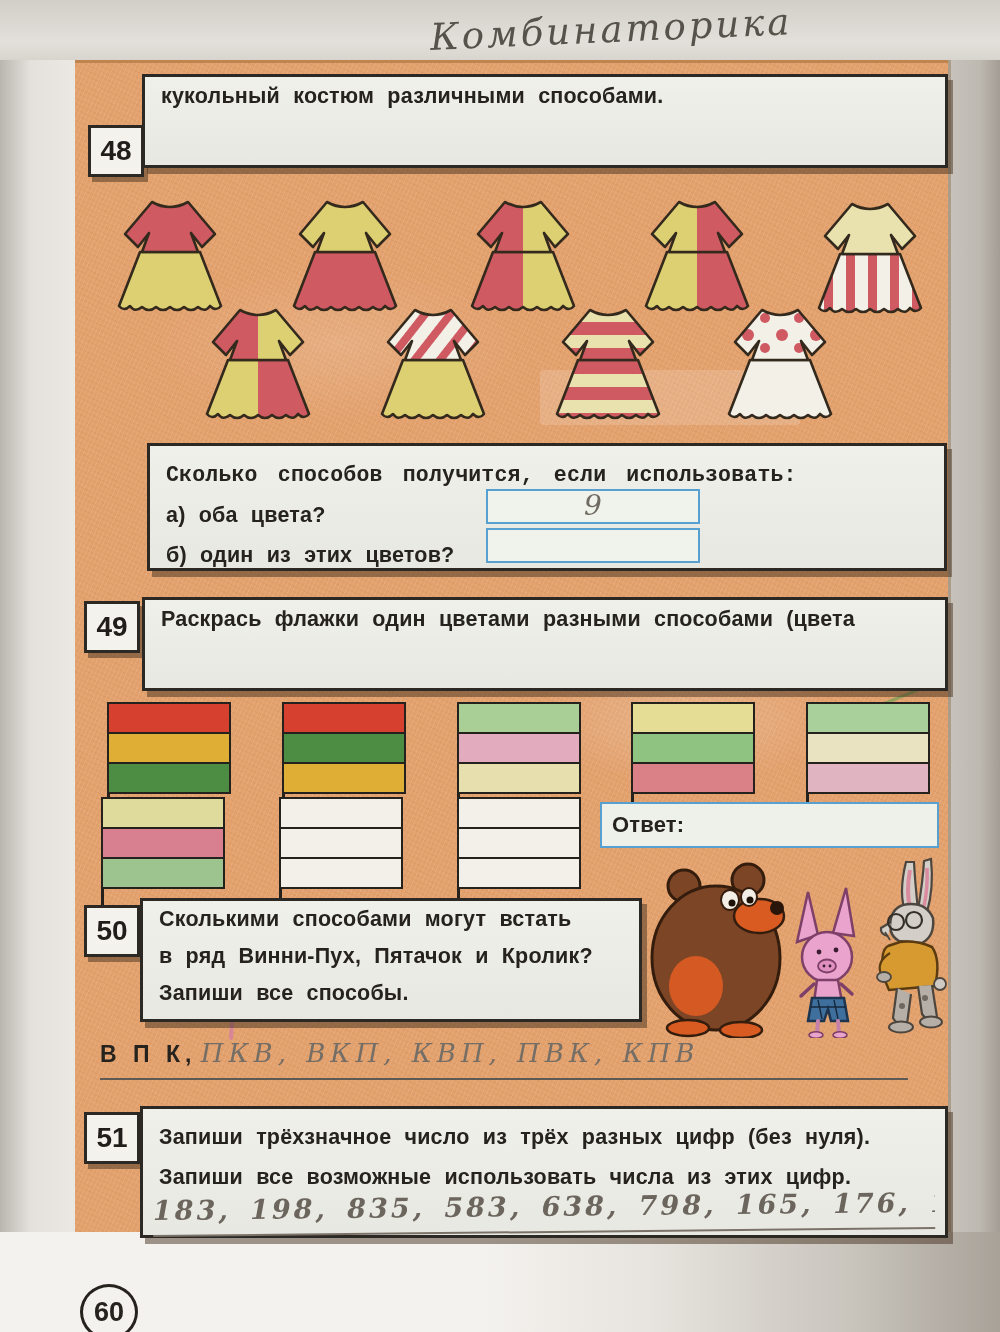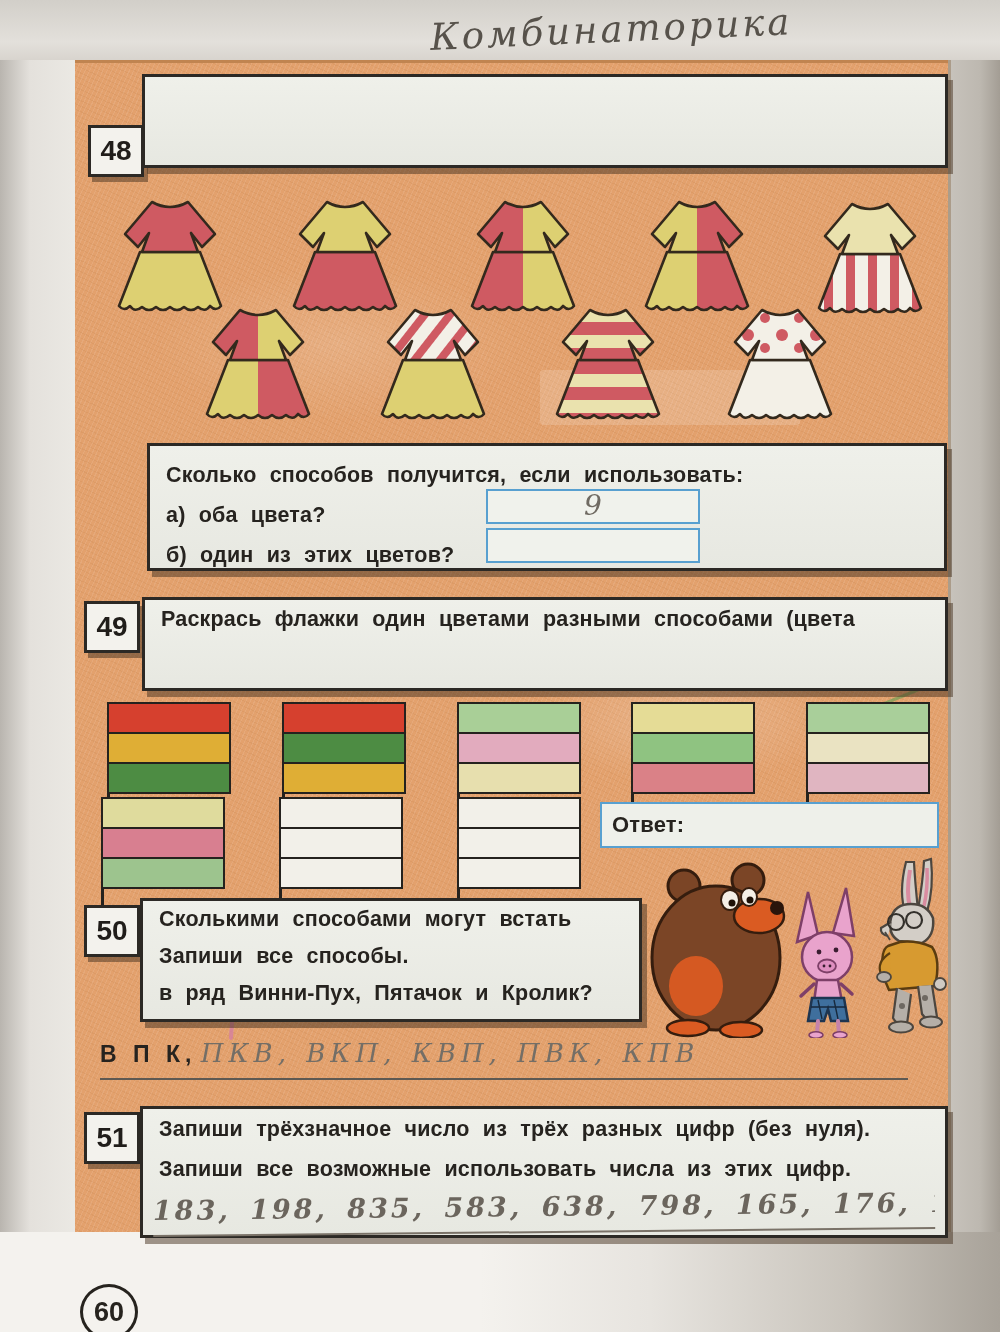--- a/index.html
+++ b/index.html
@@ -70,20 +70,21 @@
 
   <div class="ghost" style="left:600px;top:612px;width:330px;height:70px;"></div>
   <div class="ghost" style="left:540px;top:370px;width:260px;height:55px;"></div>
   <div class="pen-mark"></div>
   <div class="scribble"></div>
 
   <div class="badge" style="left:88px;top:77px;margin-top:48px;">
     <span>48</span>
   </div>
   <div class="tbox print pad" style="left:142px;top:74px;width:806px;height:94px;">
+    <div class="tline">кукольный костюм различными способами.</div>
   </div>
 
   <div style="position:absolute;inset:0;pointer-events:none;">
       <svg viewBox="0 0 150 130" width="150" height="130" style="position: absolute; left: 95px; top: 188px;">
         <defs></defs>
         <path d="M45,64 L105,64 L126,118 Q121,124 115,118 Q110,125 103,119 Q96,125 89,119 Q82,125 75,119 Q68,125 61,119 Q54,125 47,119 Q40,125 35,118 Q29,124 24,118 Z" fill="#ddd072" stroke="#33291d" stroke-width="2.6" stroke-linejoin="round"></path>
         <path d="M57,14 Q75,24 93,14 L120,46 L107,59 L96,45 L103,64 L47,64 L54,45 L43,59 L30,46 Z" fill="#cf5a62" stroke="#33291d" stroke-width="2.6" stroke-linejoin="round"></path>
       </svg>
       <svg viewBox="0 0 150 130" width="150" height="130" style="position: absolute; left: 270px; top: 188px;">
         <defs></defs>
@@ -173,21 +174,21 @@
             <circle cx="9" cy="9" r="6" fill="#cf5a62"></circle>
             <circle cx="26" cy="22" r="5" fill="#cf5a62"></circle>
           </pattern>
         </defs>
         <path d="M45,64 L105,64 L126,118 Q121,124 115,118 Q110,125 103,119 Q96,125 89,119 Q82,125 75,119 Q68,125 61,119 Q54,125 47,119 Q40,125 35,118 Q29,124 24,118 Z" fill="#f3f0e7" stroke="#33291d" stroke-width="2.6" stroke-linejoin="round"></path>
         <path d="M57,14 Q75,24 93,14 L120,46 L107,59 L96,45 L103,64 L47,64 L54,45 L43,59 L30,46 Z" fill="url(#g8t)" stroke="#33291d" stroke-width="2.6" stroke-linejoin="round"></path>
       </svg>
     </div>
 
   <div class="tbox print" style="left:147px;top:443px;width:800px;height:128px;">
-    <div class="tline" style="padding-top:10px;">Сколько способов получится, если использовать:</div>
+    <div class="tline" style="padding-top:10px;font-family:Liberation Mono, monospace;">Сколько способов получится, если использовать:</div>
     <div class="tline" style="line-height:41px;">а) оба цвета?</div>
     <div class="tline" style="line-height:38px;">б) один из этих цветов?</div>
   </div>
   <div class="bluebox" style="left:486px;top:489px;width:214px;height:35px;text-align:center;">
     <span class="hw-nine" style="position:relative;top:-2px;">9</span>
   </div>
   <div class="bluebox" style="left:486px;top:528px;width:214px;height:35px;">
     <span class="hw-nine"></span>
   </div>
 
@@ -268,22 +269,22 @@
   <div class="otvet">
     <span class="print" style="font-size:22px;">Ответ:</span>
     <span class="hand" style="font-size:24px;margin-left:8px;"></span>
   </div>
 
   <div class="badge" style="left:84px;top:905px;">
     <span>50</span>
   </div>
   <div class="tbox print" style="left:140px;top:898px;width:502px;height:124px;">
     <div class="tline" style="line-height:37px;">Сколькими способами могут встать</div>
+    <div class="tline" style="line-height:37px;">в ряд Винни-Пух, Пятачок и Кролик?</div>
     <div class="tline" style="line-height:37px;">Запиши все способы.</div>
-    <div class="tline" style="line-height:37px;">в ряд Винни-Пух, Пятачок и Кролик?</div>
   </div>
 
   <svg class="chars" viewBox="0 0 322 182" aria-hidden="true">
 
     <g>
       <circle cx="46" cy="30" r="16" fill="#7b4526" stroke="#351d0e" stroke-width="3"></circle>
       <circle cx="110" cy="24" r="16" fill="#7b4526" stroke="#351d0e" stroke-width="3"></circle>
       <ellipse cx="78" cy="102" rx="64" ry="72" fill="#7b4526" stroke="#351d0e" stroke-width="3"></ellipse>
       <ellipse cx="58" cy="130" rx="27" ry="30" fill="#da5b22" opacity="0.95"></ellipse>
       <ellipse cx="121" cy="60" rx="25" ry="17" fill="#da5b22" stroke="#351d0e" stroke-width="2.5"></ellipse>
@@ -339,21 +340,21 @@
 
   <div class="ansline">
     <span class="printed">В П К,</span>
     <span class="written">ПКВ, ВКП, КВП, ПВК, КПВ</span>
   </div>
 
   <div class="badge" style="left:84px;top:1112px;">
     <span>51</span>
   </div>
   <div class="tbox print" style="left:140px;top:1106px;width:808px;height:132px;">
-    <div class="tline" style="line-height:40px;">Запиши трёхзначное число из трёх разных цифр (без нуля).</div>
+    <div class="tline" style="padding-top:8px;line-height:40px;">Запиши трёхзначное число из трёх разных цифр (без нуля).</div>
     <div class="tline" style="line-height:40px;">Запиши все возможные использовать числа из этих цифр.</div>
     <div class="numsline">183, 198, 835, 583, 638, 798, 165, 176, 158, 25</div>
   </div>
 
   <div class="page-badge">
     <span>60</span>
   </div>
 </div>
 
 </body></html>

